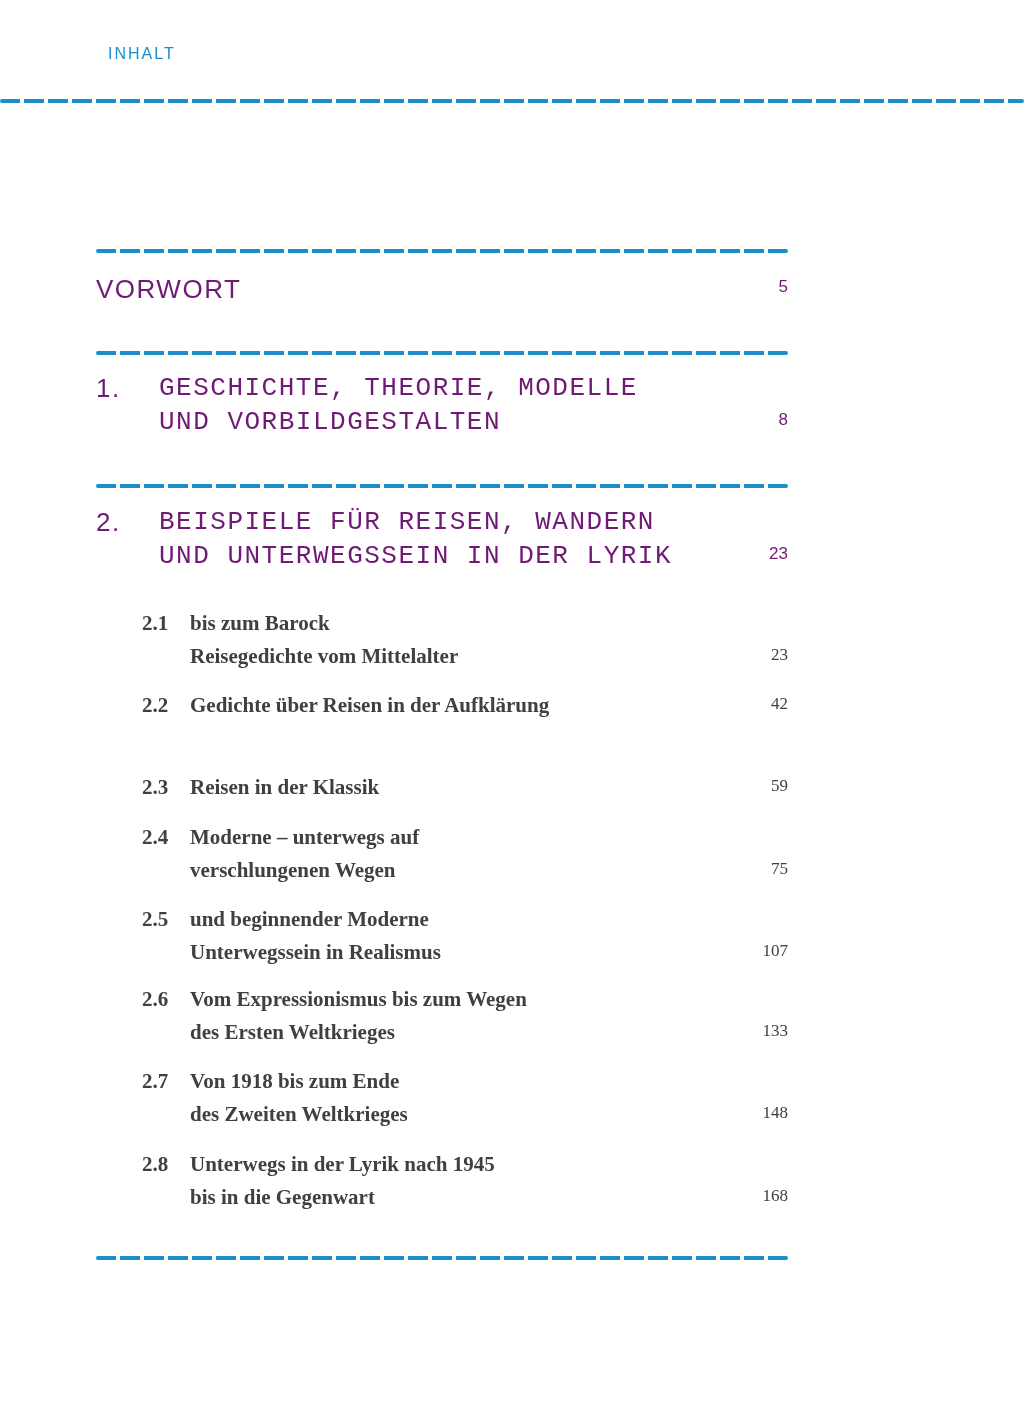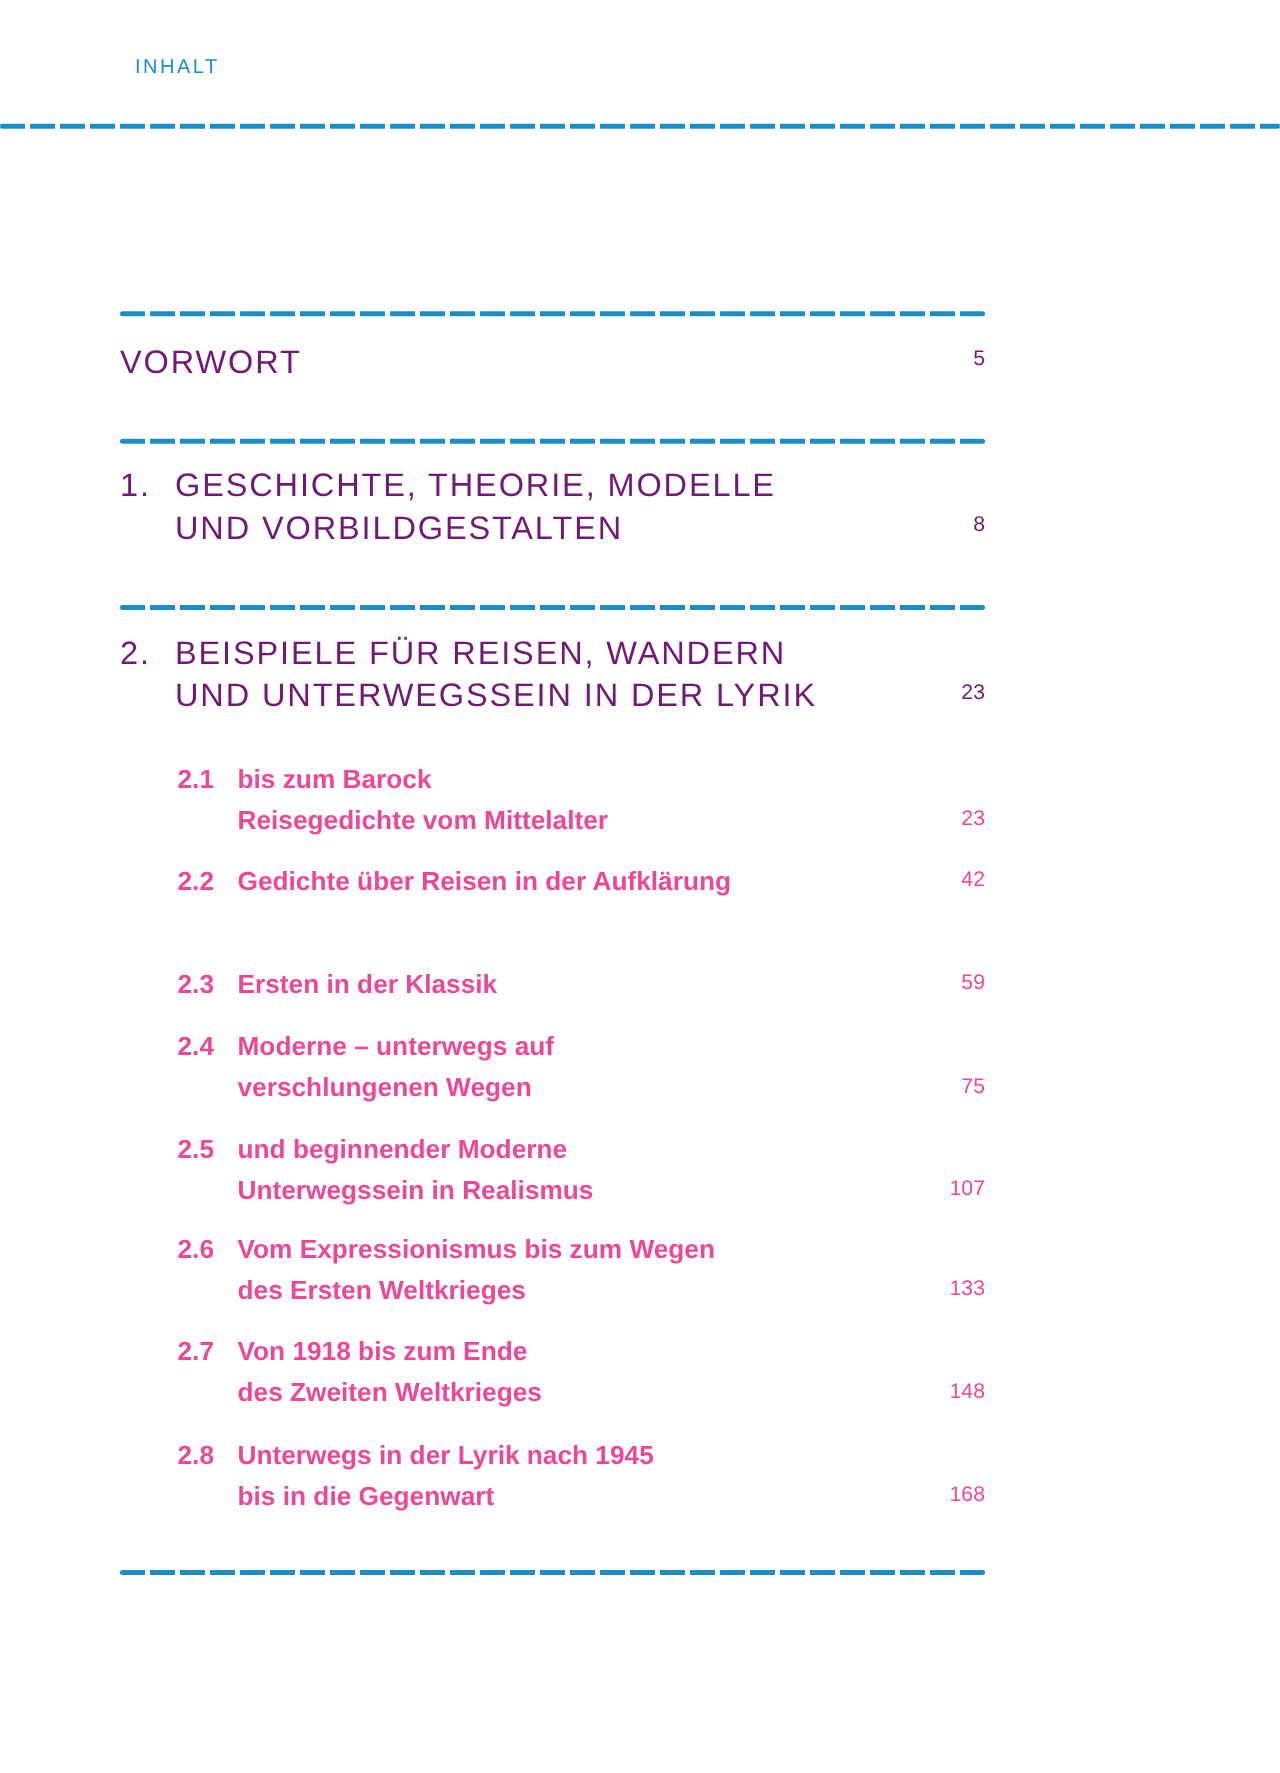--- a/index.html
+++ b/index.html
@@ -8,23 +8,23 @@
   .header-label { position: absolute; left: 108px; top: 45px; font-size: 16px;
          letter-spacing: 2px; color: #1a8fc7; }
   .dash { position: absolute; height: 4px;
           background-image: repeating-linear-gradient(90deg, #1a8fc7 0 20px, transparent 20px 24px);
           border-radius: 2px; }
   .top-dash { left: 0; width: 1024px; top: 99px; }
   .sec-dash { left: 96px; width: 692px; }
   .row { position: absolute; left: 96px; width: 692px; }
   .chapter { color: #701a75; font-size: 26px; letter-spacing: 1.5px; line-height: 34px; }
   .chapter .num { position: absolute; left: 0; top: 0; }
-  .chapter .title { margin-left: 44px; display: block; }
+  .chapter .title { margin-left: 63px; display: block; font-family: Liberation Mono, monospace; }
   .chapter .page { position: absolute; right: 0; bottom: 2px; font-size: 17px; letter-spacing: 0; }
-  .sub { color: #ec4899; font-size: 21px; line-height: 33px; font-weight: bold; }
+  .sub { color: #404040; font-size: 21px; line-height: 33px; font-weight: bold; font-family: Liberation Serif, serif; }
   .sub .num { position: absolute; left: 46px; top: 0; }
   .sub .title { margin-left: 94px; display: block; }
   .sub .page { position: absolute; right: 0; bottom: 2px; font-size: 17px; font-weight: normal; }
   .line { display: block; white-space: nowrap; }
 </style>
 </head>
 <body>
 
 <div class="header-label">INHALT</div>
 <div class="dash top-dash"></div>
@@ -68,21 +68,21 @@
   <span class="num">2.2</span>
   <span class="title">
     <span class="line">Gedichte über Reisen in der Aufklärung</span>
   </span>
   <span class="page">42</span>
 </div>
 
 <div class="row sub" style="top:771px">
   <span class="num">2.3</span>
   <span class="title">
-    <span class="line">Ersten in der Klassik</span>
+    <span class="line">Reisen in der Klassik</span>
   </span>
   <span class="page">59</span>
 </div>
 
 <div class="row sub" style="top:821px">
   <span class="num">2.4</span>
   <span class="title">
     <span class="line">Moderne – unterwegs auf</span>
     <span class="line">verschlungenen Wegen</span>
   </span>

